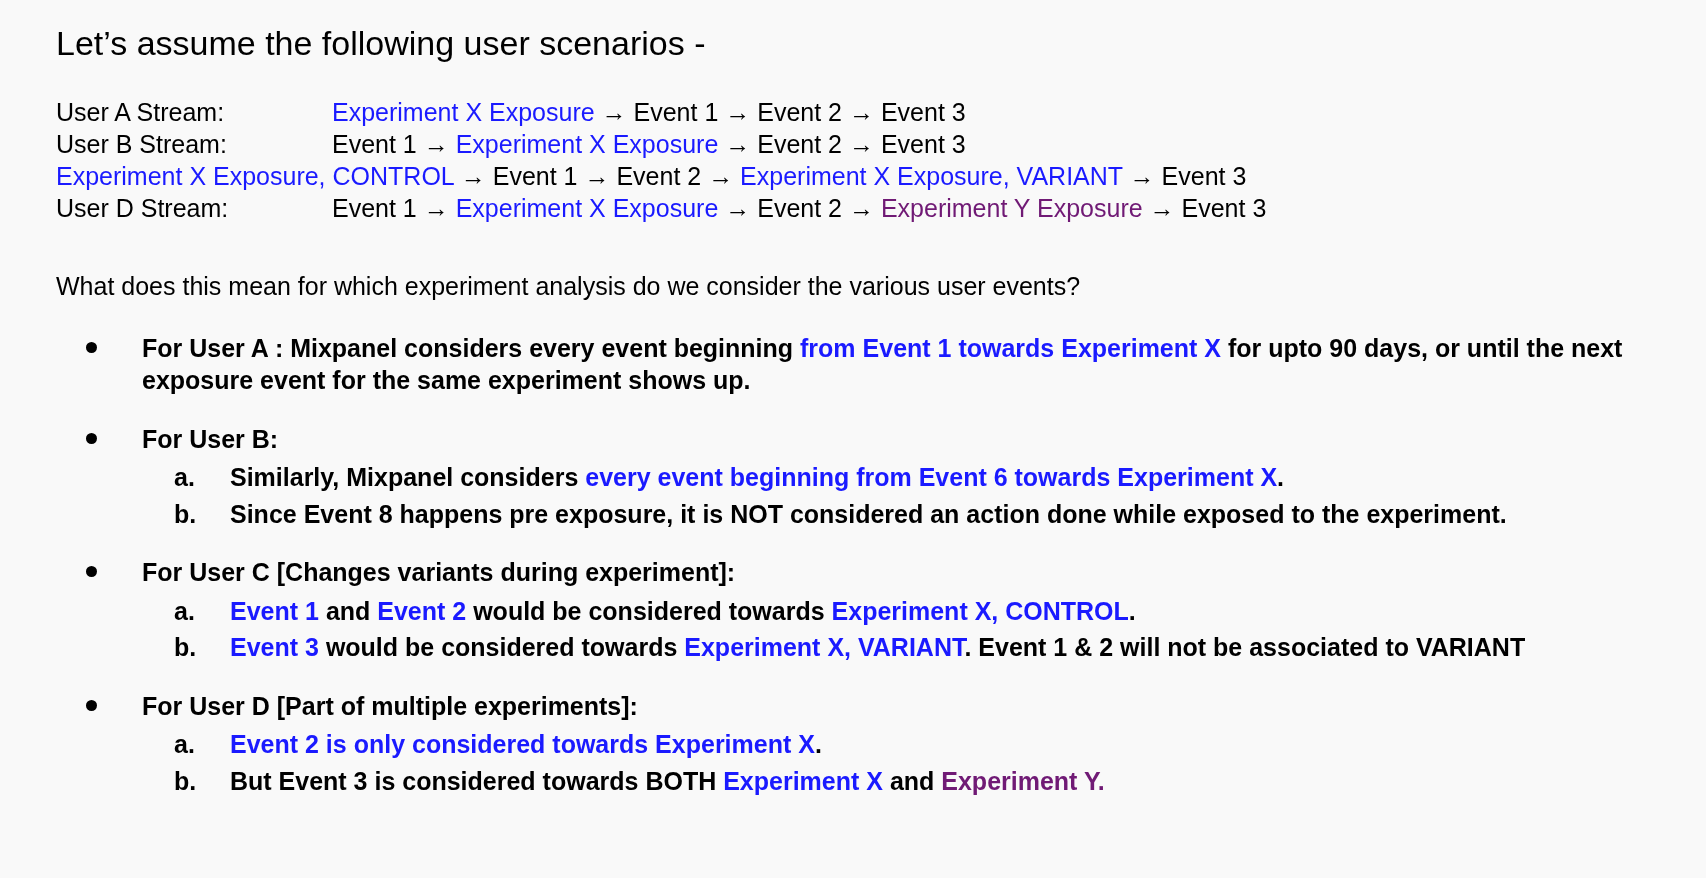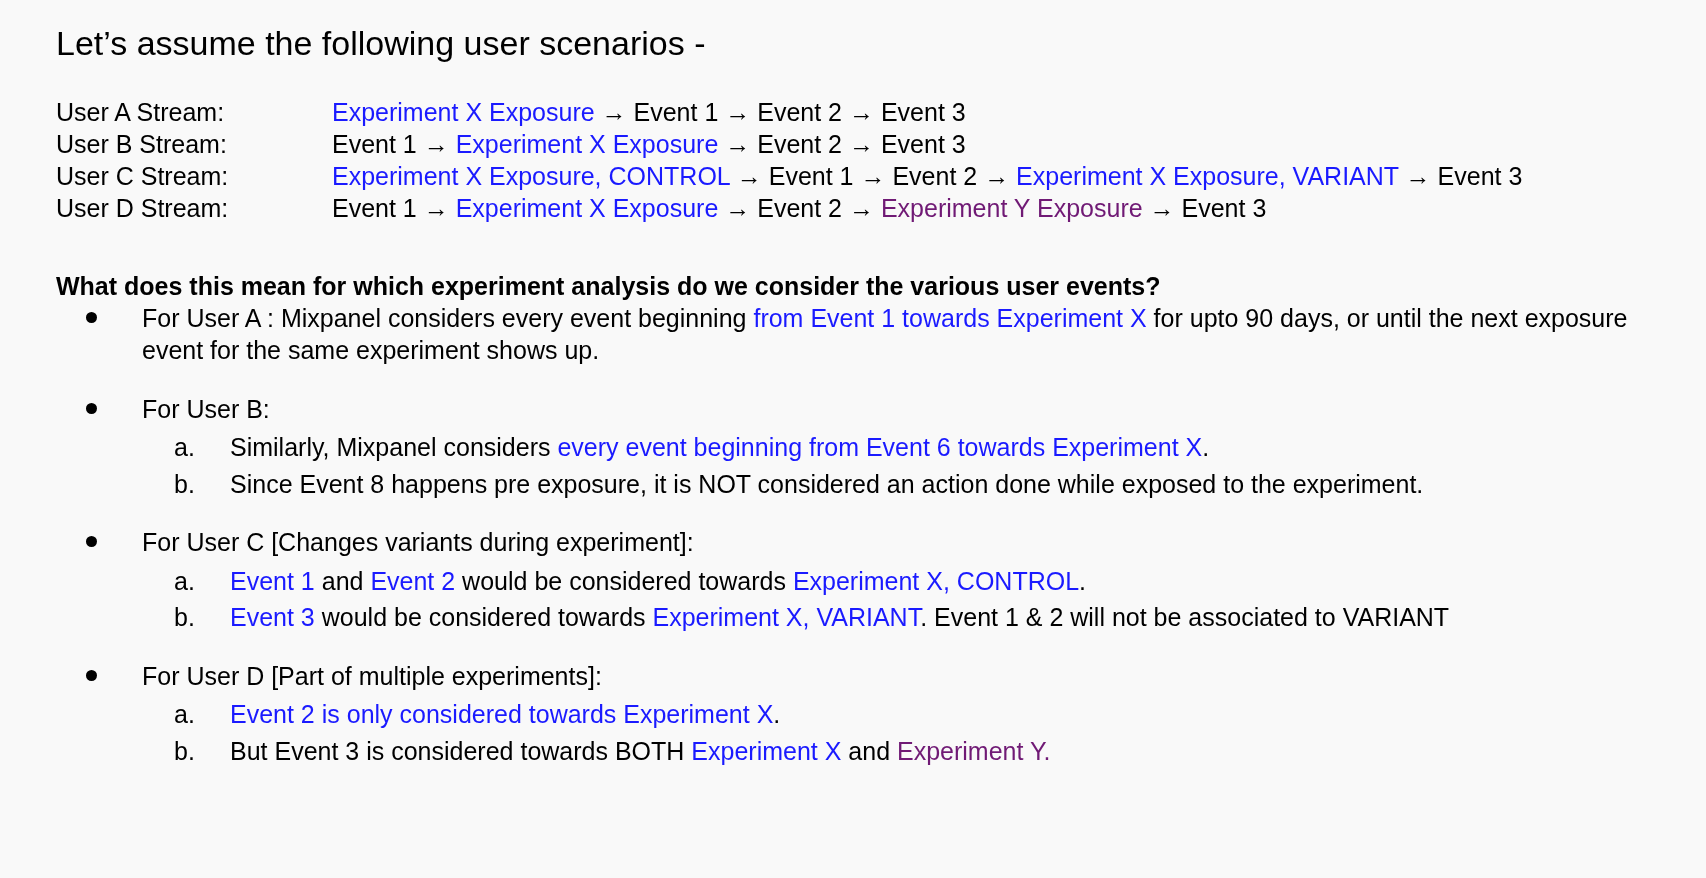--- a/index.html
+++ b/index.html
@@ -38,27 +38,29 @@
     width: 276px;
     flex: 0 0 276px;
   }
   .stream-chain {
     flex: 1 1 auto;
   }
   .blue { color: #1a1aff; }
   .magenta { color: #701a75; }
   .arrow { color: #000000; }
   .question {
-    font-weight: bold;
+    font-weight: normal;
     font-size: 25px;
+    margin-bottom: 30px;
   }
   ul.bullets {
     list-style: none;
     margin: 0;
     padding: 0;
+    font-weight: bold;
   }
   ul.bullets > li {
     position: relative;
     padding-left: 86px;
     margin-bottom: 26px;
   }
   ul.bullets > li:last-child {
     margin-bottom: 12px;
   }
   ul.bullets > li > .dot {
@@ -102,21 +104,20 @@
   <div class="streams" id="streams">
       <div class="stream-row">
         <div class="stream-label">User A Stream:</div>
         <div class="stream-chain"><span class="blue">Experiment X Exposure</span><span class="arrow"> → </span><span class="arrow">Event 1</span><span class="arrow"> → </span><span class="arrow">Event 2</span><span class="arrow"> → </span><span class="arrow">Event 3</span></div>
       </div>
       <div class="stream-row">
         <div class="stream-label">User B Stream:</div>
         <div class="stream-chain"><span class="arrow">Event 1</span><span class="arrow"> → </span><span class="blue">Experiment X Exposure</span><span class="arrow"> → </span><span class="arrow">Event 2</span><span class="arrow"> → </span><span class="arrow">Event 3</span></div>
       </div>
       <div class="stream-row">
-        <div class="stream-label">User C Stream:</div>
         <div class="stream-chain"><span class="blue">Experiment X Exposure, CONTROL</span><span class="arrow"> → </span><span class="arrow">Event 1</span><span class="arrow"> → </span><span class="arrow">Event 2</span><span class="arrow"> → </span><span class="blue">Experiment X Exposure, VARIANT</span><span class="arrow"> → </span><span class="arrow">Event 3</span></div>
       </div>
       <div class="stream-row">
         <div class="stream-label">User D Stream:</div>
         <div class="stream-chain"><span class="arrow">Event 1</span><span class="arrow"> → </span><span class="blue">Experiment X Exposure</span><span class="arrow"> → </span><span class="arrow">Event 2</span><span class="arrow"> → </span><span class="magenta">Experiment Y Exposure</span><span class="arrow"> → </span><span class="arrow">Event 3</span></div>
       </div>
     </div>
 
   <div class="question">What does this mean for which experiment analysis do we consider the various user events?</div>
 

